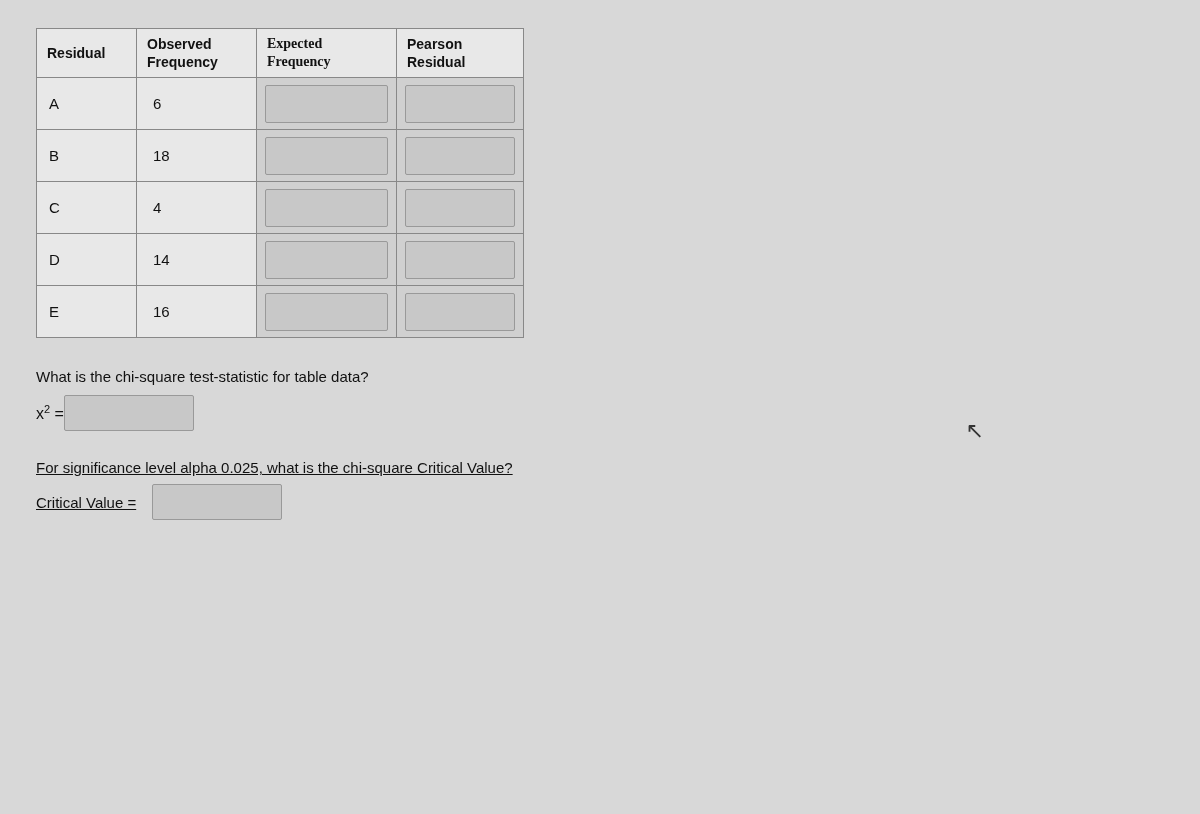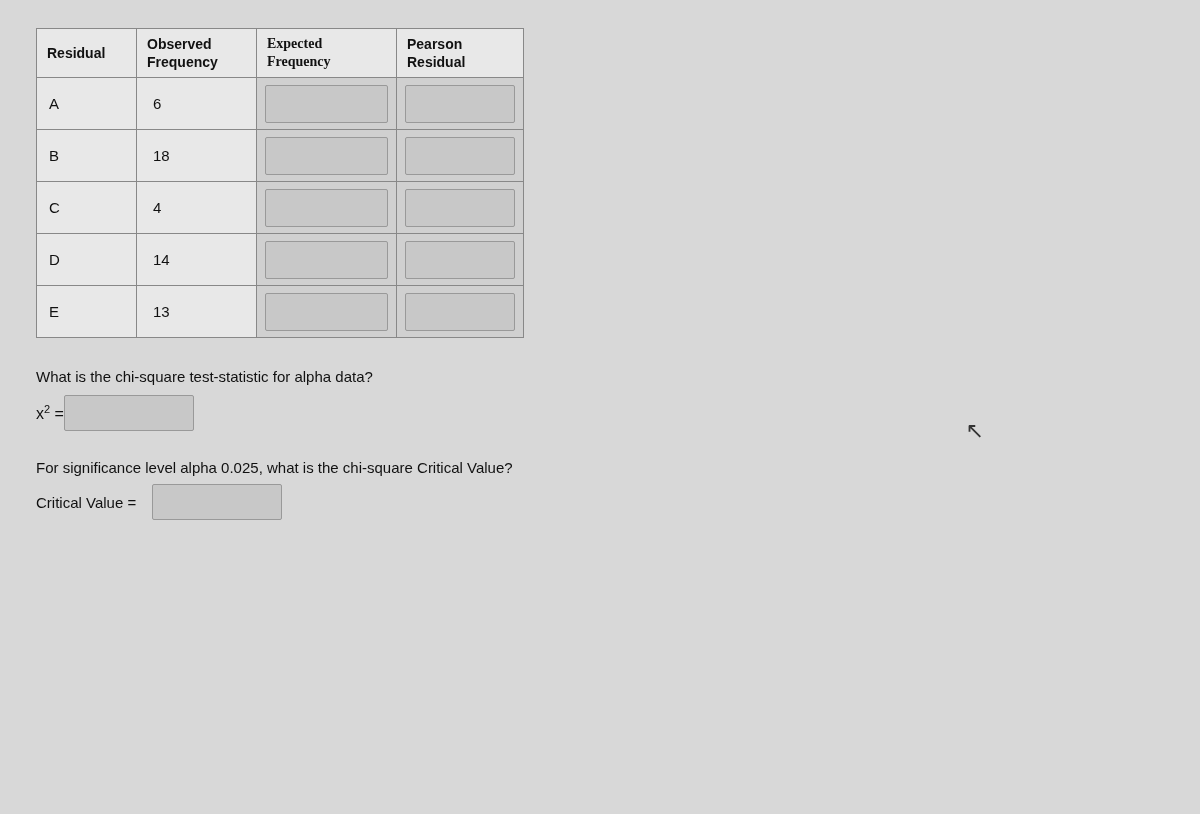--- a/index.html
+++ b/index.html
@@ -116,20 +116,21 @@
       border: 1.5px solid #999;
       background-color: #c8c8c8;
       font-size: 14px;
       padding: 0 6px;
       outline: none;
       border-radius: 2px;
     }
 
     .critical-section {
       margin-top: 12px;
+      text-decoration: underline;
     }
 
     .critical-text {
       font-size: 15px;
       margin-bottom: 8px;
     }
 
     .critical-row {
       display: flex;
       align-items: center;
@@ -190,29 +191,29 @@
           <td class="input-cell"><input type="text" placeholder="" style=""></td>
         </tr>
         <tr>
           <td class="cat-cell">D</td>
           <td class="obs-cell">14</td>
           <td class="input-cell"><input type="text" style=""></td>
           <td class="input-cell"><input type="text" style=""></td>
         </tr>
         <tr>
           <td class="cat-cell">E</td>
-          <td class="obs-cell">13</td>
+          <td class="obs-cell">16</td>
           <td class="input-cell"><input type="text" style=""></td>
           <td class="input-cell"><input type="text" style=""></td>
         </tr>
       </tbody>
   </table>
 
   <div class="question-section">
-    <p class="question-text">What is the chi-square test-statistic for alpha data?</p>
+    <p class="question-text">What is the chi-square test-statistic for table data?</p>
     <div class="chi-square-row">
       <span class="chi-label">x<sup>2</sup> =</span>
       <input type="text" style="">
     </div>
   </div>
 
   <div class="critical-section">
     <p class="critical-text">For significance level alpha 0.025, what is the chi-square Critical Value?</p>
     <div class="critical-row">
       <span>Critical Value =</span>

